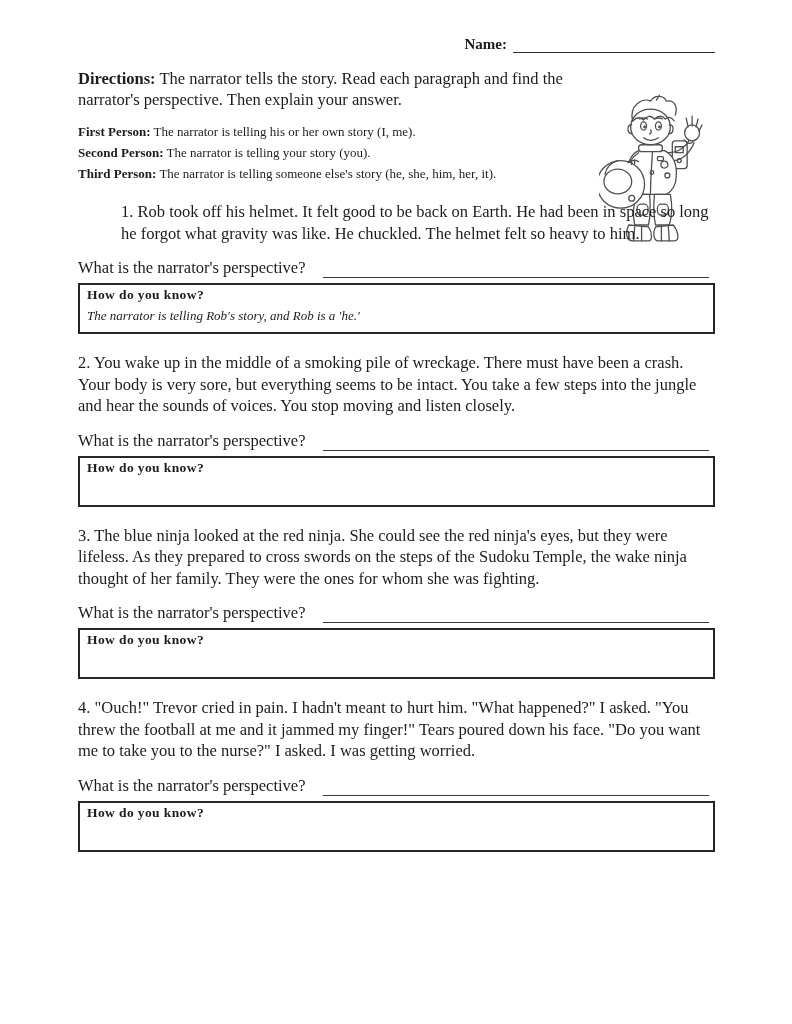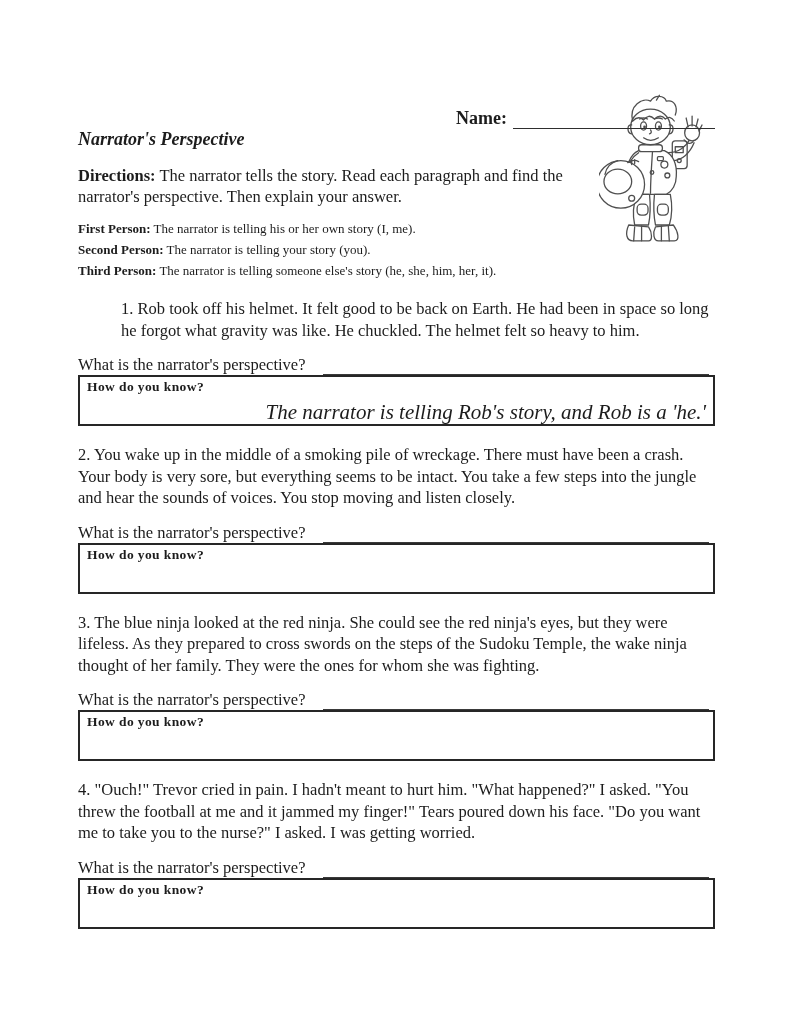--- a/index.html
+++ b/index.html
@@ -4,41 +4,41 @@
 <style>
   html,body { margin:0; padding:0; background:#e8e8e8; }
   .page {
     position:relative; width:792px; height:1024px; background:#ffffff;
     font-family:"Liberation Serif", serif; color:#1c1c1c; overflow:hidden;
     margin:0 auto;
   }
   .content { position:absolute; left:78px; top:0; width:637px; }
 
   .name-row { display:flex; justify-content:flex-end; align-items:flex-end;
-    margin-top:108px; font-weight:bold; font-size:18px; }
+    margin-top:36px; font-weight:bold; font-size:15px; }
   .name-line { width:202px; border-bottom:1.5px solid #2e2e2e; height:15px; margin-left:6px; }
 
   .title { font-size:20px; font-weight:bold; margin-top:18px; line-height:23px; }
   .subtitle { font-size:18px; font-weight:bold; font-style:italic; line-height:21px; }
 
   .directions { margin-top:15px; width:512px; font-size:16.5px; line-height:21px; }
   .directions .lbl, .def .term { font-weight:bold; }
 
   .definitions { margin-top:11px; font-size:13px; line-height:21px; }
 
   .item-para { margin-top:18px; font-size:16.5px; line-height:21.5px; }
   .first { margin-top:17px;margin-left:43px; }
 
   .q-row { display:flex; align-items:flex-end; margin-top:13px; font-size:16.5px; line-height:21px;gap:10px; }
   .q-line { flex:1; border-bottom:1.5px solid #3a3a3a; height:16px; margin-left:8px; margin-right:6px; }
 
-  .answer-box { border:2px solid #262626; height:51px;
+  .answer-box { margin-top:5px; border:2px solid #262626; height:51px;
     box-sizing:border-box; padding:2px 7px; background:#fff; }
   .box-label { font-weight:bold; font-size:13.5px; letter-spacing:0.4px; line-height:16px; }
-  .box-answer { text-align:right; font-style:italic; font-size:21px; margin-top:5px; }
+  .box-answer { text-align:left; font-style:italic; font-size:13px; margin-top:5px; }
 
   .astronaut { position:absolute; left:599px; top:93px; width:104px; height:158px; }
   .astronaut svg { width:100%; height:100%; }
   .astronaut path, .astronaut ellipse, .astronaut circle, .astronaut rect, .astronaut line {
     stroke:#4f4f4f; stroke-width:1.3; fill:none; stroke-linecap:round; stroke-linejoin:round;
   }
   .astronaut .w { fill:#ffffff; }
   .astronaut .d { fill:#4f4f4f; stroke:none; }
 </style>
 </head>
@@ -111,21 +111,20 @@
     </svg>
   </div>
 
   <div class="content">
 
     <div class="name-row">
       <span>Name:</span>
       <span class="name-line"></span>
     </div>
 
-    <div class="subtitle">Narrator's Perspective</div>
 
     <div class="directions">
       <span class="lbl">Directions:</span>
       <span>The narrator tells the story. Read each paragraph and find the narrator's perspective. Then explain your answer.</span>
     </div>
 
     <div class="definitions">
       <div class="def">
         <span class="term">First Person:</span>
         <span>The narrator is telling his or her own story (I, me).</span>

